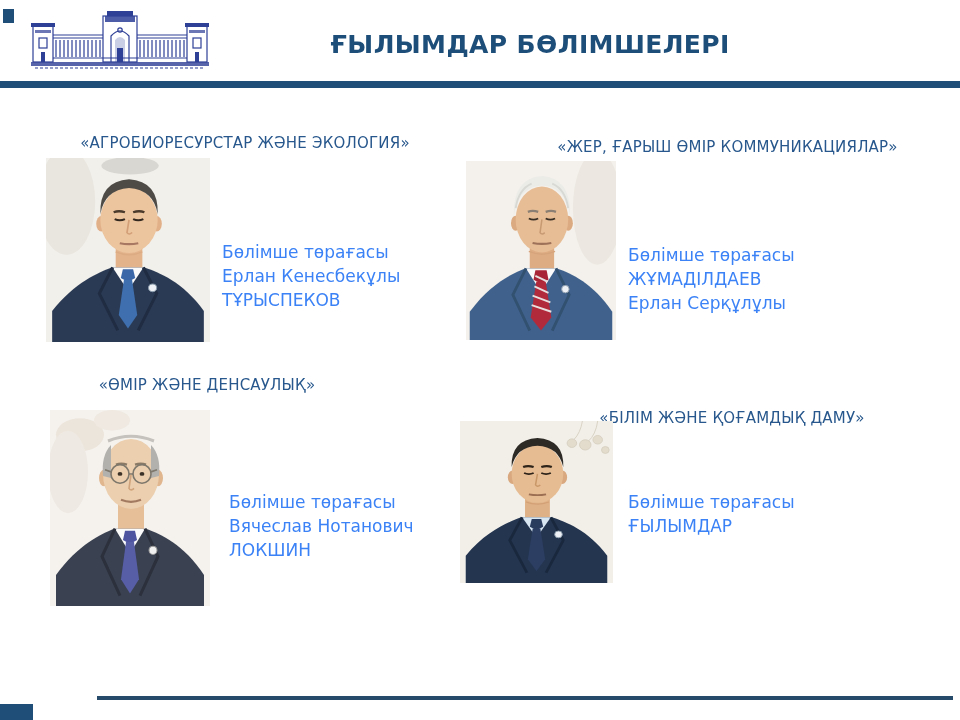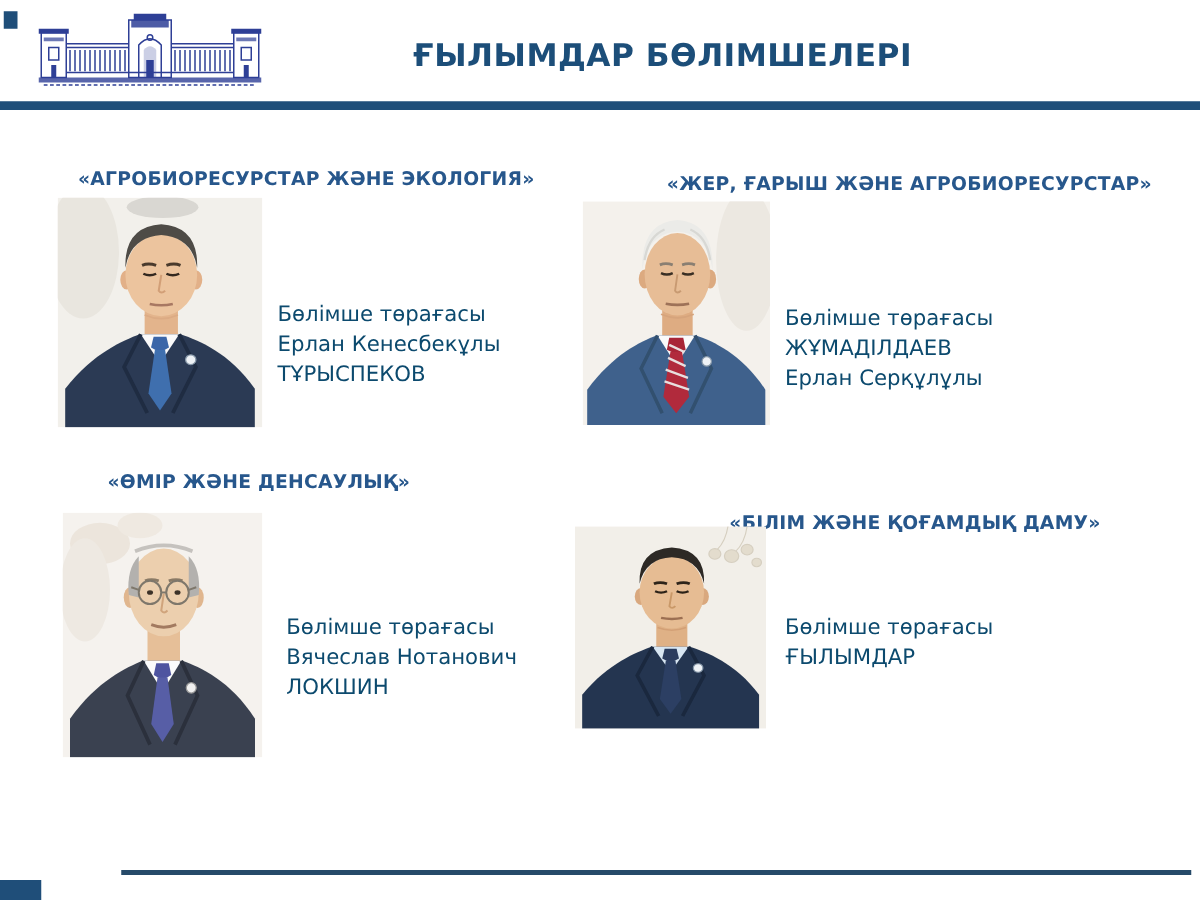--- a/index.html
+++ b/index.html
@@ -13,36 +13,36 @@
   .corner-mark.bl{left:0;top:704px;width:33px;height:16px;}
   .logo{position:absolute;left:25px;top:8px;width:190px;height:64px;}
   .slide-title{
     position:absolute;left:250px;top:30px;width:560px;text-align:center;
     font-size:25px;font-weight:bold;color:#1c4e79;letter-spacing:.4px;margin:0;
   }
   .header-rule{position:absolute;left:0;top:81px;width:960px;height:7px;background:#1f4e79;}
   .footer-rule{position:absolute;left:97px;top:696px;width:856px;height:4px;background:#264a69;}
   
   .div-heading{
-    position:absolute;margin:0;text-align:center;font-size:15px;font-weight:bold;
+    position:absolute;margin:0;text-align:center;font-size:15px;font-weight:normal;
     color:#27578c;letter-spacing:.2px;white-space:nowrap;
   }
   .h1{left:40px;top:134px;width:410px;}
   .h2{left:520px;top:138px;width:415px;}
   .h3{left:40px;top:376px;width:334px;}
   .h4{left:564px;top:393px;width:336px;margin-top:16px;}
   
   .photo{position:absolute;overflow:hidden;}
   .photo svg{display:block;width:100%;height:100%;}
   .p1{left:46px;top:158px;width:164px;height:184px;}
   .p2{left:466px;top:161px;width:150px;height:179px;}
   .p3{left:50px;top:410px;width:160px;height:196px;}
   .p4{left:460px;top:421px;width:153px;height:162px;}
   
-  .info{position:absolute;color:#0c4a6e;font-size:17px;line-height:24px;}
+  .info{position:absolute;color:#3b82f6;font-size:17px;line-height:24px;}
   .i1{left:222px;top:240px;}
   .i2{left:628px;top:243px;}
   .i3{left:229px;top:490px;}
   .i4{left:628px;top:490px;}
 </style>
 </head>
 <body>
 
 <div class="slide">
 
@@ -114,21 +114,21 @@
       <path d="M72,88 Q81,90 90,88" stroke="#a87862" stroke-width="2.2" fill="none"></path>
       <path d="M68,97 Q81,103 94,97" stroke="#dcab84" stroke-width="1.4" fill="none"></path>
     </svg>
   </div>
   <div class="info i1">
     <div>Бөлімше төрағасы</div>
     <div>Ерлан Кенесбекұлы</div>
     <div>ТҰРЫСПЕКОВ</div>
   </div>
 
-  <h2 class="div-heading h2">«ЖЕР, ҒАРЫШ ЖӘНЕ АГРОБИОРЕСУРСТАР»</h2>
+  <h2 class="div-heading h2">«ЖЕР, ҒАРЫШ ӨМІР КОММУНИКАЦИЯЛАР»</h2>
   <div class="photo p2">
     <svg viewBox="0 0 160 190" preserveAspectRatio="none">
       <rect width="160" height="190" fill="#f4f1ec"></rect>
       <ellipse cx="140" cy="50" rx="26" ry="60" fill="#ece8e1"></ellipse>
       <rect x="68" y="86" width="26" height="32" fill="#deac82"></rect>
       <path d="M4,190 L4,160 C26,130 50,119 63,114 L97,114 C112,119 136,130 156,160 L156,190 Z" fill="#3f618c"></path>
       <path d="M64,114 L80,139 L96,114 Z" fill="#fafafa"></path>
       <path d="M64,114 L50,142 L68,180" stroke="#32506f" stroke-width="3" fill="none"></path>
       <path d="M96,114 L110,142 L92,180" stroke="#32506f" stroke-width="3" fill="none"></path>
       <path d="M74,116 L86,116 L88,126 L80,130 L72,126 Z" fill="#a82537"></path>

